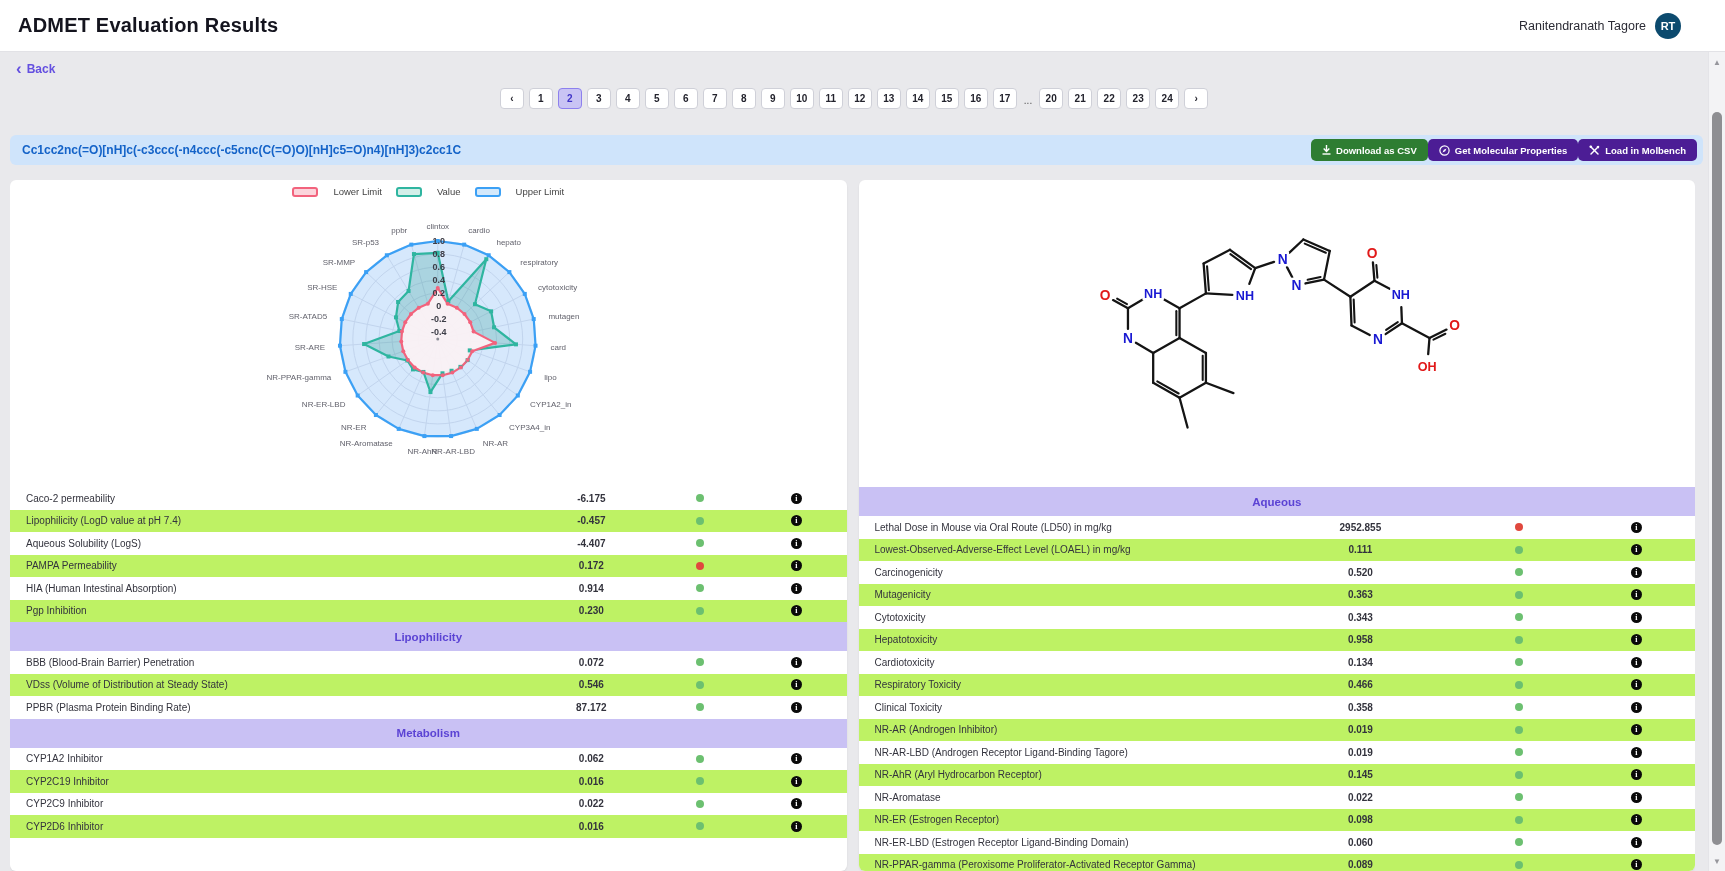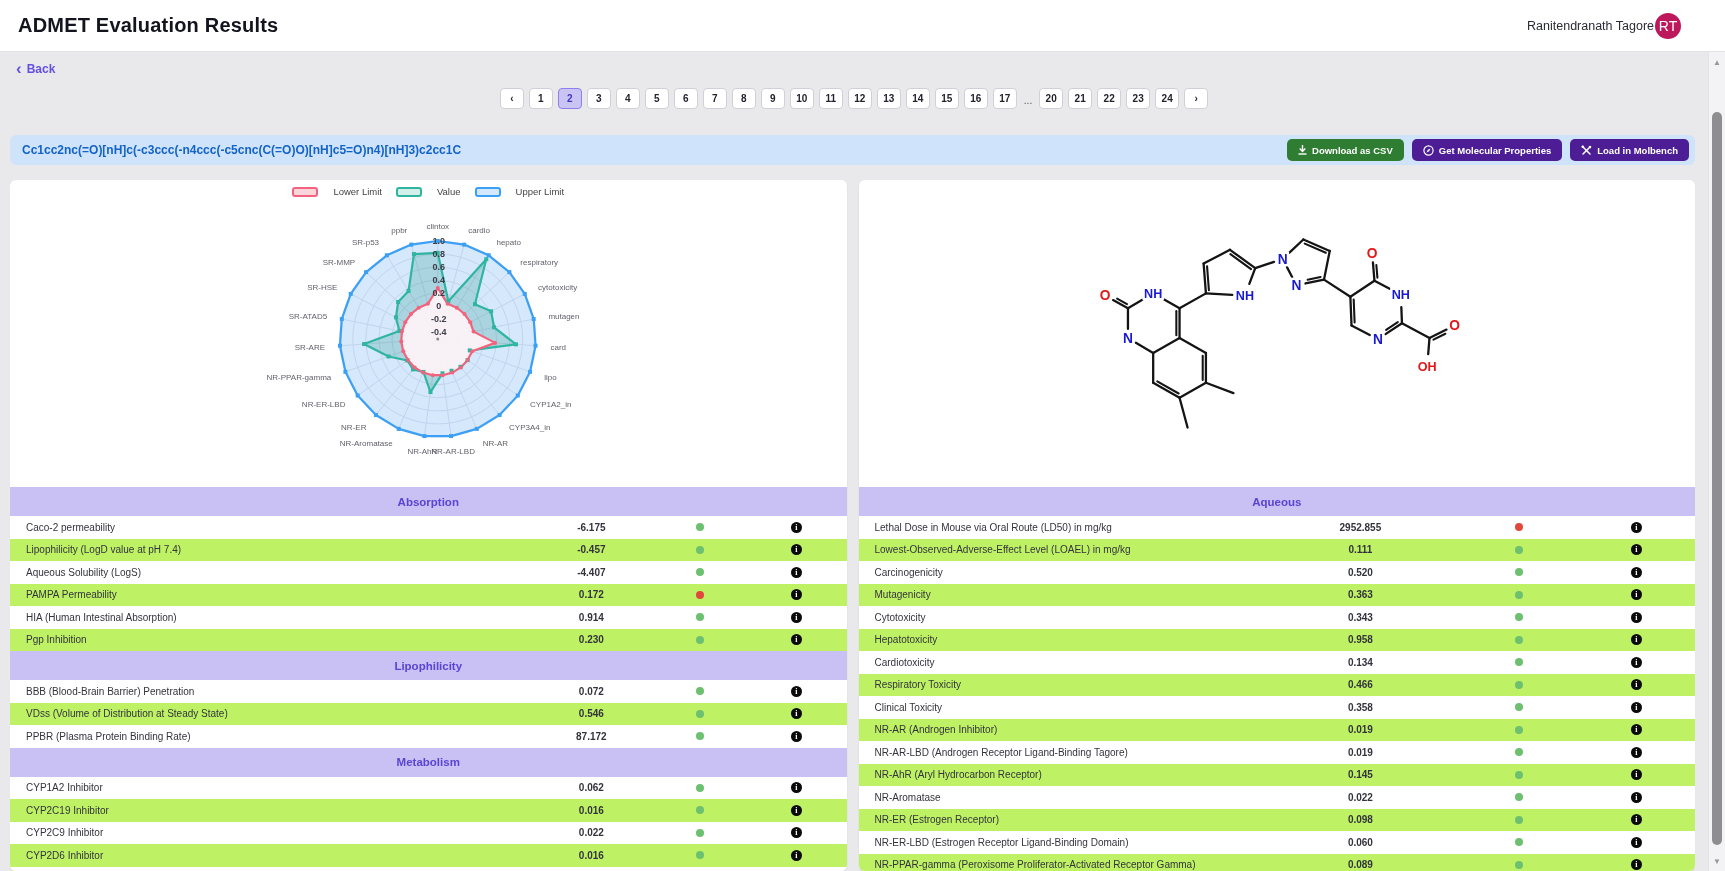--- a/index.html
+++ b/index.html
@@ -1,31 +1,31 @@
 <!DOCTYPE html>
 <html><head>
 <meta charset="utf-8">
 <style>
   html,body{margin:0;padding:0}
   body{width:1725px;height:871px;overflow:hidden;background:#e9e9ec;font-family:"Liberation Sans",sans-serif;position:relative}
   .topbar{height:52px;background:#fff;border-bottom:1px solid #e2e2e6;display:flex;align-items:center;justify-content:space-between;padding:0 44px 0 18px;box-sizing:border-box}
   .title{font-size:20px;font-weight:800;color:#14141e;letter-spacing:.2px}
-  .user{display:flex;align-items:center;gap:1px}
+  .user{display:flex;align-items:center;gap:9px}
   .user-name{font-size:12.5px;color:#2b2b35}
-  .avatar{width:26px;height:26px;border-radius:50%;background:#be185d;color:#fff;font-size:14px;font-weight:400;display:flex;align-items:center;justify-content:center;cursor:pointer}
+  .avatar{width:26px;height:26px;border-radius:50%;background:#0c4a6e;color:#fff;font-size:11px;font-weight:700;display:flex;align-items:center;justify-content:center;cursor:pointer}
   .page{position:relative;height:819px}
   .back{position:absolute;left:16px;top:10px;color:#6450e0;font-size:12px;font-weight:700;display:flex;align-items:center;gap:5px;cursor:pointer}
   .back .chev{font-size:17px;line-height:12px;font-weight:700}
   .pager{position:absolute;top:36px;left:0;right:17px;display:flex;justify-content:center;align-items:flex-end;gap:5px}
   .pbtn{min-width:24px;height:21px;padding:0 4px;box-sizing:border-box;background:#fff;border:1px solid #cfd0d8;border-radius:4px;font-size:10px;color:#23232d;display:flex;align-items:center;justify-content:center;font-weight:600;cursor:pointer}
   .pbtn.active{background:#c9c4f4;border-color:#8d80ee;color:#4034c8}
   .pdots{font-size:10px;color:#555;padding:0 2px 3px 2px}
-  .smiles{position:absolute;top:83px;left:10px;right:30px;height:30px;background:#cfe4fb;border-radius:6px;display:flex;align-items:center;justify-content:space-between;padding:0 6px 0 12px;box-sizing:border-box}
+  .smiles{position:absolute;top:83px;left:10px;right:22px;height:30px;background:#cfe4fb;border-radius:6px;display:flex;align-items:center;justify-content:space-between;padding:0 6px 0 12px;box-sizing:border-box}
   .smiles-text{color:#1463c8;font-weight:700;font-size:12px;white-space:nowrap}
-  .btn-row{display:flex;gap:8px;align-items:center}
+  .btn-row{display:flex;gap:0;align-items:center}
   .btn{height:22px;border-radius:5px;color:#fff;font-size:9.5px;font-weight:700;display:flex;align-items:center;gap:5px;padding:0 11px;border:none;cursor:pointer;white-space:nowrap}
   .btn.green{background:#2e7d32}
   .btn.purple{background:#4c1d95}
   .btn svg{display:block}
   .cards{position:absolute;top:128px;left:10px;right:30px;bottom:0;display:flex;gap:12px;overflow:hidden}
   .card{flex:1;background:#fff;border-radius:6px;box-shadow:0 1px 2px rgba(0,0,0,.08);overflow:hidden}
   .chart-zone{height:307px;position:relative}
   .legend{position:absolute;top:6px;left:0;right:0;display:flex;justify-content:center;gap:14px;z-index:2}
   .legend-item{display:flex;align-items:center;gap:15px;font-size:9.5px;color:#444;cursor:pointer}
   .legend-swatch{width:26px;height:10px;border-radius:3px;border:2px solid;box-sizing:border-box}
@@ -270,21 +270,20 @@
             <text x="320.5245158005733" y="199.84139617532145" text-anchor="end" font-size="8" fill="#62626c">NR-PPAR-gamma</text>
             <text x="314.2634290814691" y="169.7113927102078" text-anchor="end" font-size="8" fill="#62626c">SR-ARE</text>
             <text x="316.3634980918975" y="139.0094705250524" text-anchor="end" font-size="8" fill="#62626c">SR-ATAD5</text>
             <text x="326.66897032053157" y="110.01265073637987" text-anchor="end" font-size="8" fill="#62626c">SR-HSE</text>
             <text x="344.415536036572" y="84.87149481629207" text-anchor="end" font-size="8" fill="#62626c">SR-MMP</text>
             <text x="368.287013645996" y="65.4506072862468" text-anchor="end" font-size="8" fill="#62626c">SR-p53</text>
             <text x="396.5129648592563" y="53.19034652969869" text-anchor="end" font-size="8" fill="#62626c">ppbr</text>
           </svg>
       </div>
       <div id="left-table">
-          <div class="sec-head">Absorption</div>
           <div class="trow gl">
             <div class="lbl">Caco-2 permeability</div>
             <div class="val">-6.175</div>
             <div class="dotc">
               <span class="dot" style="background: rgb(108, 192, 112);"></span>
             </div>
             <div class="infoc">
               <span class="info">i</span>
             </div>
           </div>

